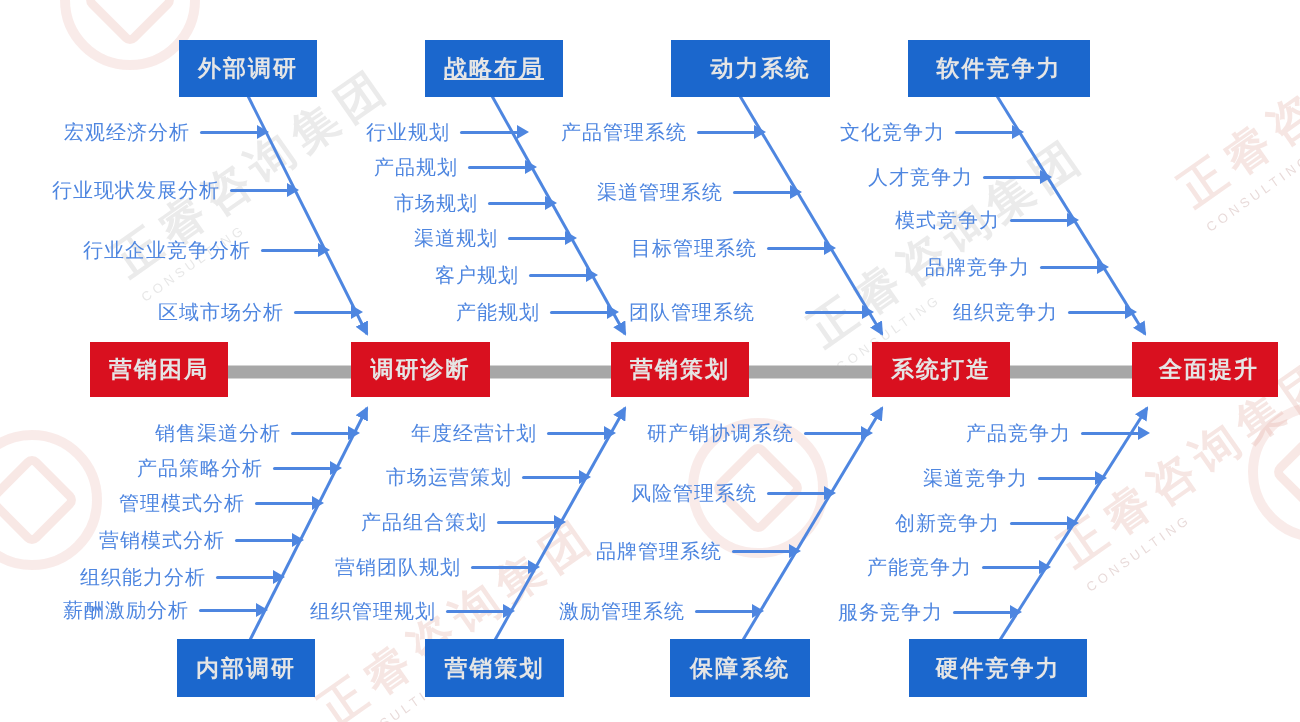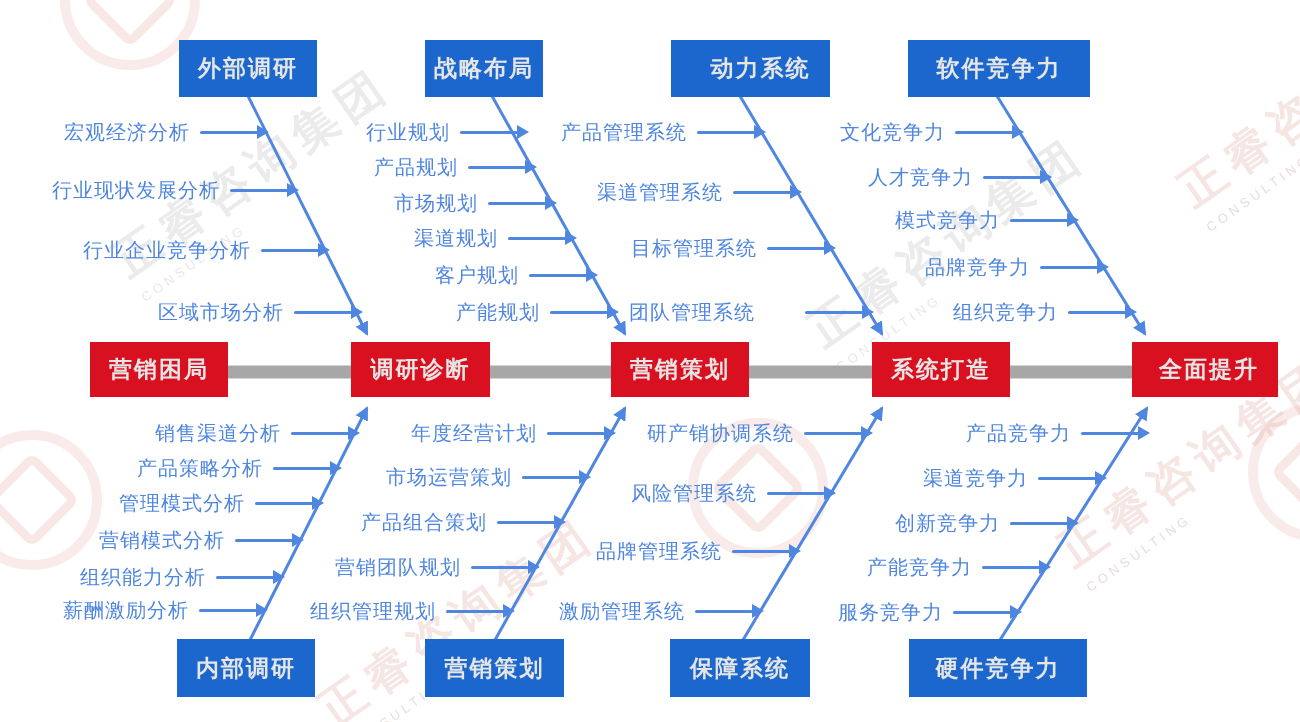--- a/index.html
+++ b/index.html
@@ -75,21 +75,21 @@
 
   <line x1="250" y1="640" x2="367" y2="408" stroke="#4E86E0" stroke-width="3" marker-end="url(#ah)"></line>
   <line x1="495" y1="640" x2="625" y2="408" stroke="#4E86E0" stroke-width="3" marker-end="url(#ah)"></line>
   <line x1="743" y1="640" x2="882" y2="408" stroke="#4E86E0" stroke-width="3" marker-end="url(#ah)"></line>
   <line x1="1000" y1="640" x2="1147" y2="408" stroke="#4E86E0" stroke-width="3" marker-end="url(#ah)"></line>
 </svg>
 
 <div class="box blue" style="left:179px;top:40px;width:138px;height:57px;">
     <span>外部调研</span>
   </div>
-<div class="box blue" style="left:425px;top:40px;width:118px;height:57px;">
+<div class="box blue" style="left:425px;top:40px;width:138px;height:57px;text-decoration:underline;">
     <span>战略布局</span>
   </div>
 <div class="box blue" style="left:671px;top:40px;width:139px;height:57px;padding-left:20px;">
     <span>动力系统</span>
   </div>
 <div class="box blue" style="left:908px;top:40px;width:182px;height:57px;">
     <span>软件竞争力</span>
   </div>
 
 <div class="box blue" style="left:177px;top:639px;width:138px;height:58px;">

